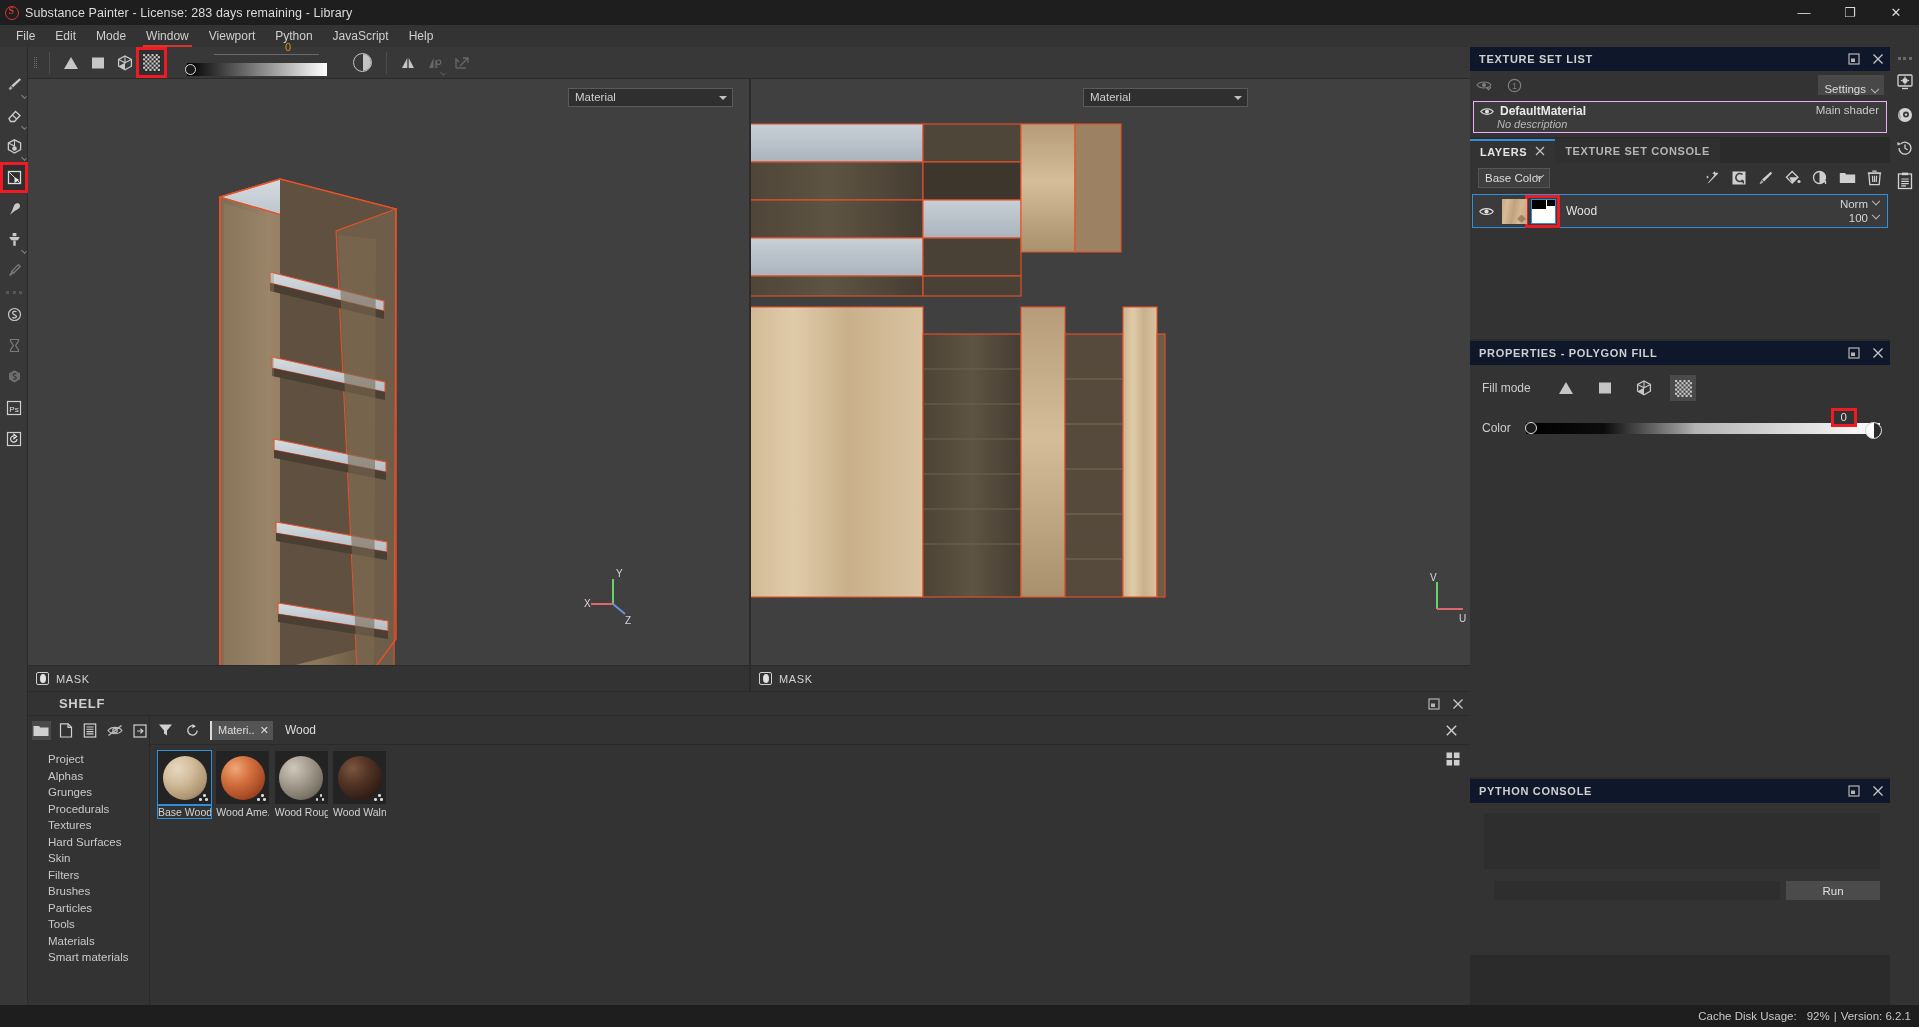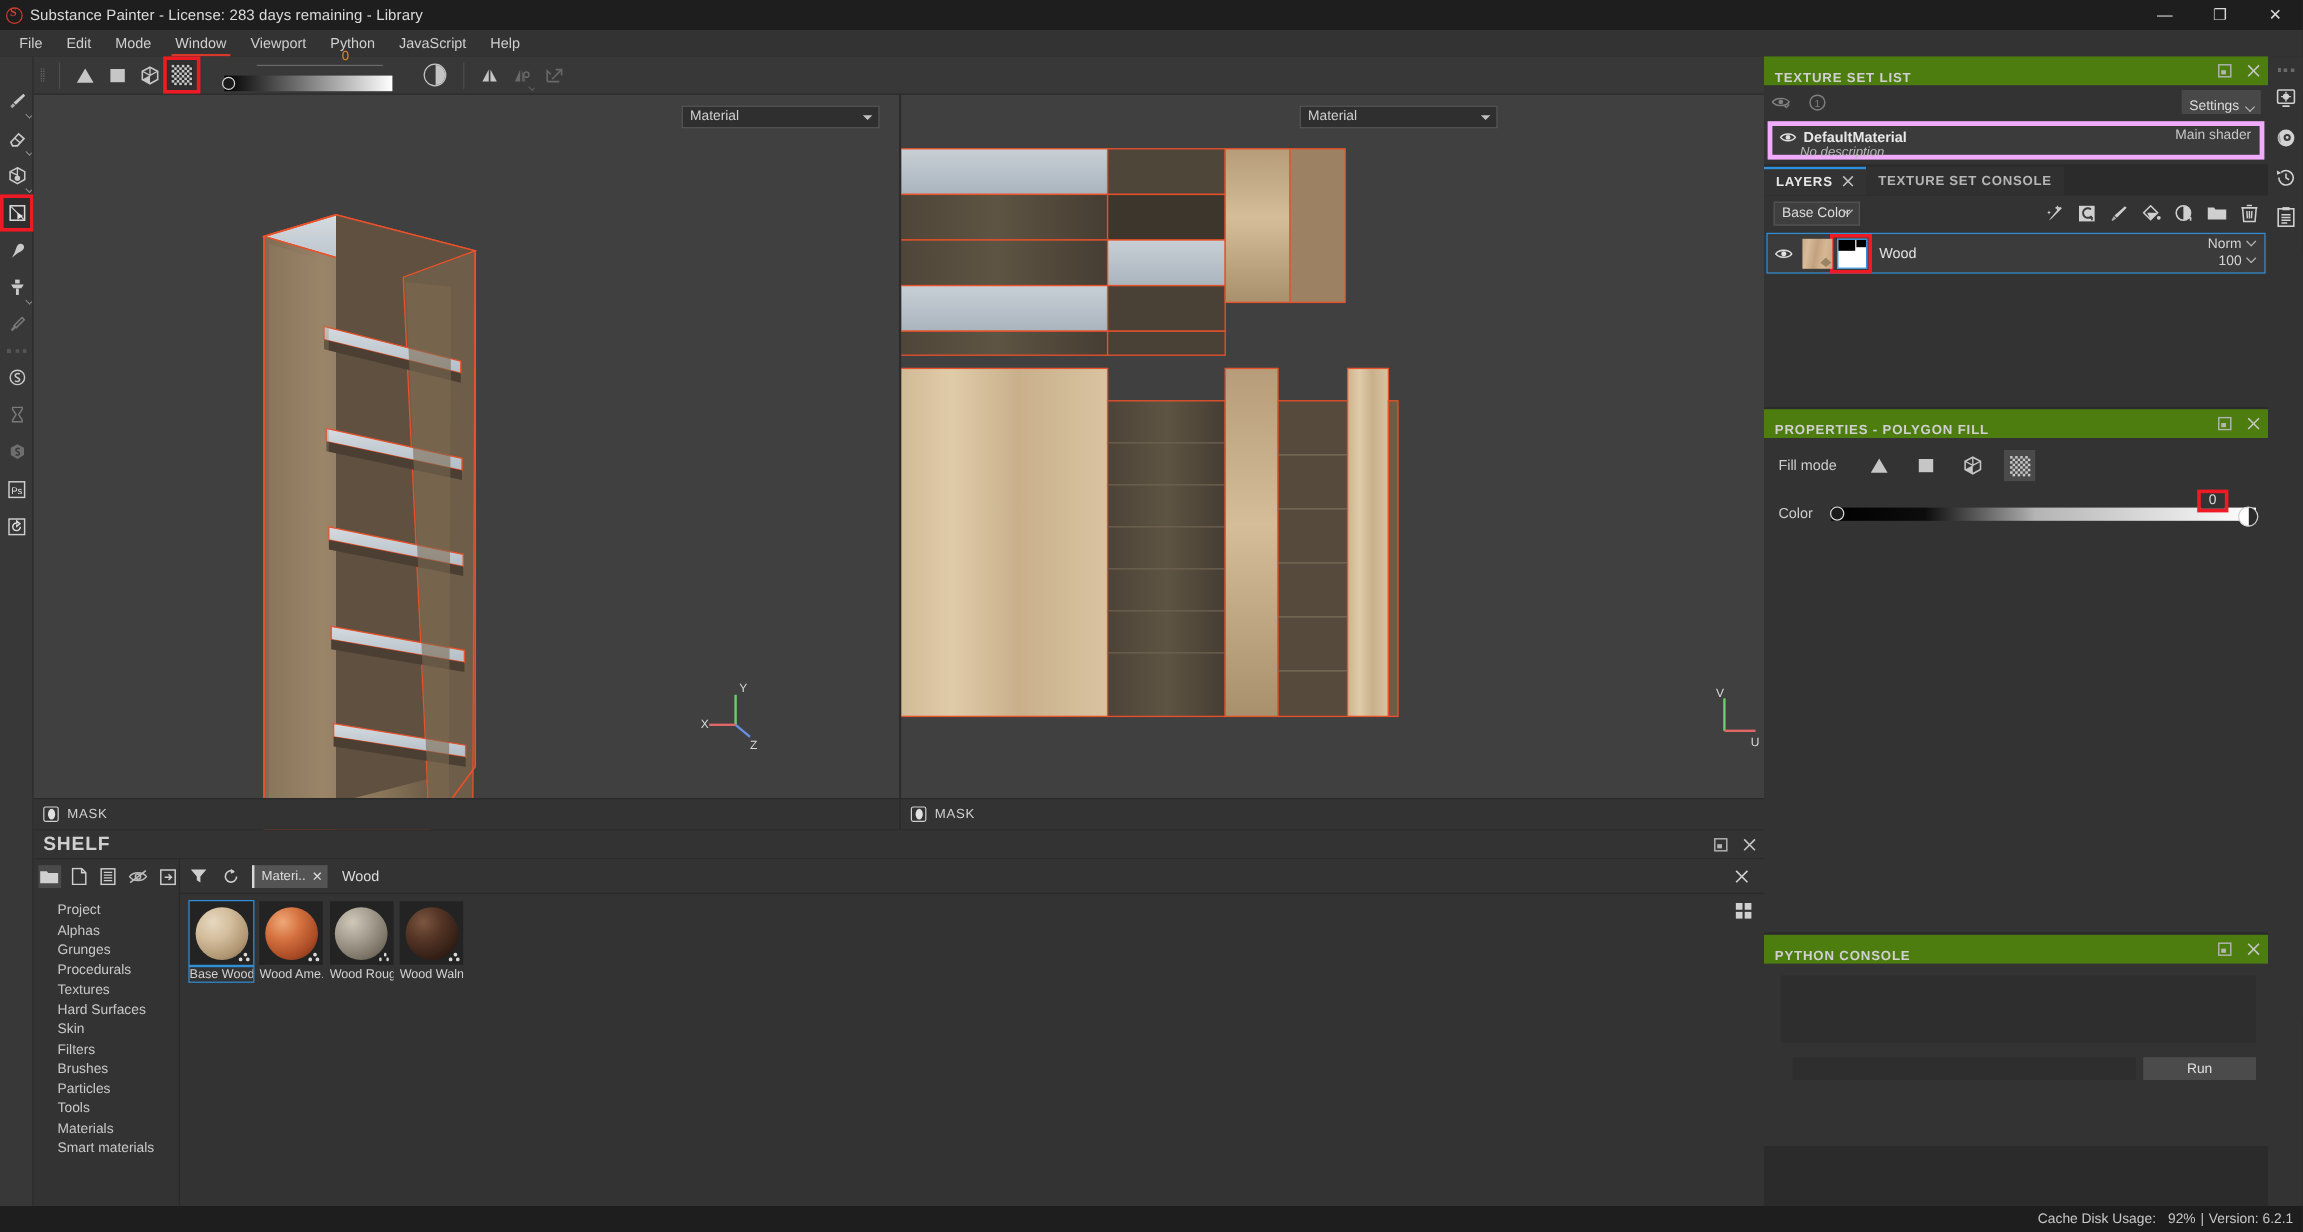--- a/index.html
+++ b/index.html
@@ -158,21 +158,21 @@
 
   
   .shelf {
     position: absolute; top: 692px; left: 28px; width: 1442px; height: 335px;
     background: #333333;
   }
   .shelf-head {
     height: 24px; background: #333333; display: flex; align-items: center;
     padding-left: 8px; border-bottom: 1px solid #2b2b2b; position: relative;
   }
-  .shelf-head .t { font-size: 16px; font-weight: bold; letter-spacing: .7px; color: #cfcfcf; }
+  .shelf-head .t { font-size: 13px; font-weight: bold; letter-spacing: .7px; color: #cfcfcf; margin-left: 23px; }
   .panel-btns { position: absolute; right: 6px; top: 0; height: 24px; display: flex; align-items: center; gap: 12px; }
   .pbtn { color: #b4b4b4; display: flex; align-items: center; }
   .shelf-body { display: flex; height: 311px; }
   .shelf-left { width: 122px; background: #333333; border-right: 1px solid #2a2a2a; }
   .shelf-tools {
     height: 29px; display: flex; align-items: center; padding-left: 4px; gap: 6px;
   }
   .stool { width: 19px; height: 19px; display: flex; align-items: center; justify-content: center; color: #c8c8c8; }
   .stool.on { background: #4a4a4a; }
   .cat-list { padding-top: 6px; font-size: 11.5px; }
@@ -212,35 +212,35 @@
     font-size: 10.5px; color: #d2d2d2; margin-top: 2px;
     white-space: nowrap; overflow: hidden; display: block;
   }
   .mat-cell.sel .mat-name { outline: 1px solid #2f8fd8; }
   .grid-toggle { position: absolute; right: 10px; top: 7px; }
 
   
   .dock { position: absolute; top: 47px; left: 1470px; width: 420px; height: 958px; background: #2b2b2b; }
   .panel { background: #333333; margin-bottom: 2px; }
   .panel-head {
-    height: 24px; display: flex; align-items: flex-end; padding-left: 9px;
-    position: relative; background: #4d7c0f;
+    height: 24px; display: flex; align-items: center; padding-left: 9px;
+    position: relative; background: #0f172a;
   }
   .panel-head .t { font-size: 11px; font-weight: bold; letter-spacing: .7px; color: #d0d0d0; }
 
   
   .tsl-tools { height: 28px; display: flex; align-items: center; padding: 0 6px; gap: 14px; position: relative; }
   .settings-btn {
     position: absolute; right: 6px; top: 4px; height: 20px; padding: 0 6px;
     background: #484848; font-size: 11.5px; color: #dcdcdc;
     display: flex; align-items: flex-end; gap: 6px;
   }
   .tsl-row {
     margin: 2px 3px 0 3px; height: 32px; background: #3b3b3b;
-    border: 4px solid #f0abfc; padding: 2px 6px 0 6px; position: relative;
+    border: 1px solid #f0abfc; padding: 2px 6px 0 6px; position: relative;
   }
   .tsl-row .r1 { display: flex; align-items: center; gap: 6px; }
   .tsl-name { font-size: 12px; font-weight: bold; color: #e8e8e8; }
   .tsl-shader { position: absolute; right: 7px; top: 2px; font-size: 11.5px; color: #c8c8c8; }
   .tsl-desc { font-size: 11px; font-style: italic; color: #b9b9b9; padding-left: 17px; }
 
   
   .tabrow { height: 24px; display: flex; background: #2b2b2b; }
   .tab {
     height: 24px; display: flex; align-items: center; gap: 8px; padding: 0 10px;

